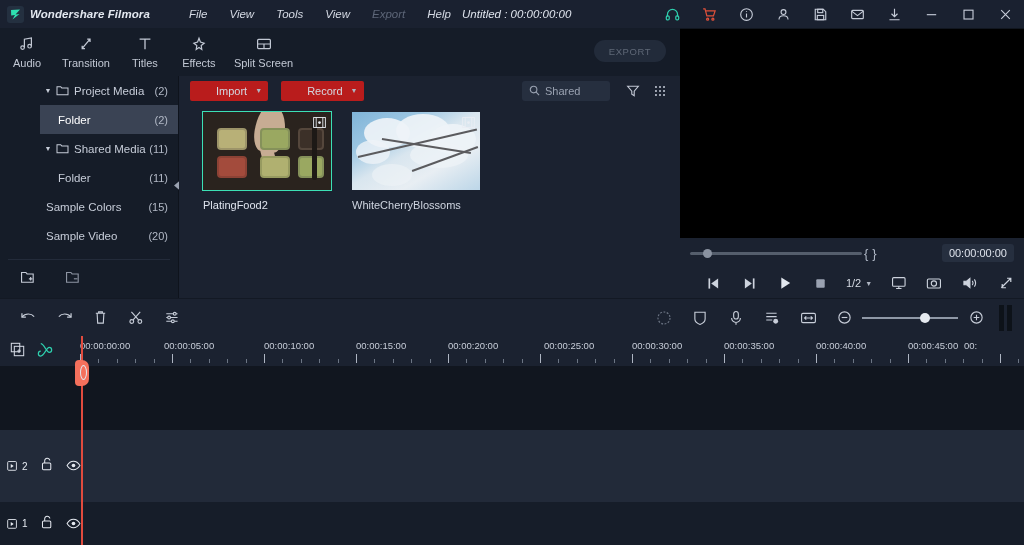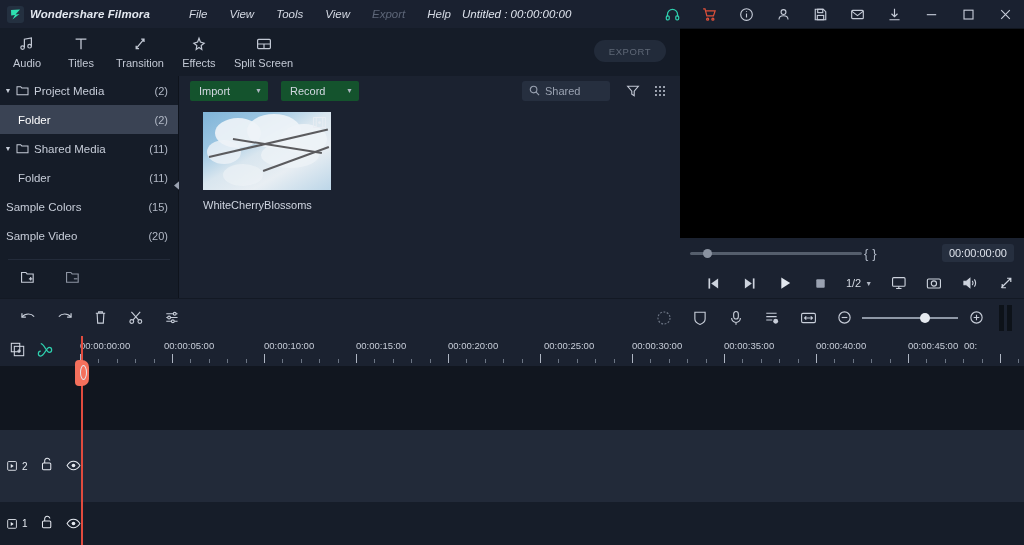--- a/index.html
+++ b/index.html
@@ -76,20 +76,21 @@
   }
   .topbar-rest {
     position:absolute; top:28px; left:680px; width:344px; height:48px;
     background:#11161f;
   }
 
   
   .sidebar {
     position: absolute; top: 76px; left: 0; width: 178px; height: 222px;
     background: #151c28;
+    padding-left: 40px;
   }
   .side-row {
     height: 29px; display: flex; align-items: center;
     font-size: 11.5px; color: #c6ccd8; padding-right: 10px;
   }
   .side-row.selected { background: #3a4354; color: #fff; }
   .side-row .caret {
     width: 16px; text-align: center; font-size: 7px; color: #c6ccd8;
   }
   .side-row .fico { width: 18px; display:flex; align-items:center; }
@@ -118,23 +119,23 @@
   
   .mediapanel {
     position: absolute; top: 76px; left: 179px; width: 501px; height: 222px;
     background: #1b2230;
   }
   .media-toolbar {
     position: absolute; top: 0; left: 0; width: 501px; height: 29px;
     display: flex; align-items: center; padding-left: 11px;
   }
   .dd {
-    height: 20px; min-width: 78px; border-radius: 2px; background: #14532d;
+    height: 20px; min-width: 78px; border-radius: 2px; background: #b91c1c;
     display: flex; align-items: center; justify-content: space-between;
-    padding: 0 6px 0 9px; font-size: 11px; color: #d3d8e2; margin-right: 13px;
+    padding: 0 6px 0 26px; font-size: 11px; color: #d3d8e2; margin-right: 13px;
   }
   .dd .cv { font-size: 7px; color: #aeb5c2; margin-left: 8px; }
   .searchbox {
     position: absolute; right: 70px; top: 5px;
     width: 88px; height: 20px; border-radius: 3px; background: #262f3f;
     display: flex; align-items: center; padding-left: 7px; gap: 5px;
   }
   .searchbox .tx { font-size: 11px; color: #9aa2b1; }
   .mt-ic {
     position: absolute; top: 4px; width: 22px; height: 22px;
@@ -363,32 +364,32 @@
           <path d="M6.4 11.4V3.2l7-1.2v8.2"></path>
             <circle cx="4.6" cy="11.6" r="1.8"></circle>
             <circle cx="11.6" cy="10.2" r="1.8"></circle>
         </svg>
       </span>
       <span class="lbl">Audio</span>
     </div>
     <div class="tab">
       <span class="ic">
         <svg width="18" height="16" viewBox="0 0 18 16" fill="none" stroke="#c2c8d4" stroke-width="1.3">
-          <path d="M3.6 3.2h10.8M9 3.2v10"></path>
-        </svg>
-      </span>
-      <span class="lbl">Titles</span>
+          <path d="M5 12.6 13 3.2M10.2 3.2H13v2.8M8 12.6H5.2V9.8"></path>
+        </svg>
+      </span>
+      <span class="lbl">Transition</span>
     </div>
     <div class="tab">
       <span class="ic">
         <svg width="18" height="16" viewBox="0 0 18 16" fill="none" stroke="#c2c8d4" stroke-width="1.3">
-          <path d="M5 12.6 13 3.2M10.2 3.2H13v2.8M8 12.6H5.2V9.8"></path>
-        </svg>
-      </span>
-      <span class="lbl">Transition</span>
+          <path d="M3.6 3.2h10.8M9 3.2v10"></path>
+        </svg>
+      </span>
+      <span class="lbl">Titles</span>
     </div>
     <div class="tab">
       <span class="ic">
         <svg width="18" height="16" viewBox="0 0 18 16" fill="none" stroke="#c2c8d4" stroke-width="1.2">
           <path d="M9 2.2 10.4 6l3.8 1.2-3 2.4.6 3.8L9 11.4 6.2 13.4l.6-3.8-3-2.4L7.6 6z"></path>
         </svg>
       </span>
       <span class="lbl">Effects</span>
     </div>
     <div class="tab">
@@ -496,20 +497,43 @@
             <circle cx="7.5" cy="7.5" r="1.1"></circle>
             <circle cx="11.8" cy="7.5" r="1.1"></circle>
           <circle cx="3.2" cy="11.8" r="1.1"></circle>
             <circle cx="7.5" cy="11.8" r="1.1"></circle>
             <circle cx="11.8" cy="11.8" r="1.1"></circle>
         </svg>
       </div>
     </div>
 
     <div class="media-grid">
+      <div class="media-item">
+        <div class="thumb sel">
+          <div class="art-food">
+            <div class="hand" style="left:52px;top:-6px;width:30px;height:46px;transform:rotate(8deg);"></div>
+            <div class="hand" style="left:58px;top:30px;width:13px;height:22px;border-radius:6px;transform:rotate(-14deg);"></div>
+            <div class="plate" style="left:14px;top:16px;width:30px;height:22px;background:#b8b077;border:2px solid #9d9469;"></div>
+            <div class="plate" style="left:57px;top:16px;width:30px;height:22px;background:#9aa861;border:2px solid #85915a;"></div>
+            <div class="plate" style="left:95px;top:16px;width:26px;height:22px;background:#3c3028;border:2px solid #55473c;"></div>
+            <div class="plate" style="left:14px;top:44px;width:30px;height:22px;background:#a34b3c;border:2px solid #8c4235;"></div>
+            <div class="plate" style="left:57px;top:44px;width:30px;height:22px;background:#b0b070;border:2px solid #979a60;"></div>
+            <div class="plate" style="left:95px;top:44px;width:26px;height:22px;background:#9aa861;border:2px solid #85915a;"></div>
+            <div class="util"></div>
+          </div>
+          <span class="film">
+            <svg width="13" height="11" viewBox="0 0 14 12" fill="none" stroke="#e9edf3" stroke-width="1">
+              <rect x="0.6" y="0.6" width="12.8" height="10.8"></rect>
+                <path d="M3.4 .6v10.8M10.6 .6v10.8"></path>
+              <circle cx="7" cy="6" r="1.5" fill="#e9edf3" stroke="none"></circle>
+            </svg>
+          </span>
+        </div>
+        <div class="media-name sel">PlatingFood2</div>
+      </div>
 
       <div class="media-item">
         <div class="thumb">
           <div class="art-blossom">
             <div class="cloud" style="left:12px;top:6px;width:46px;height:30px;"></div>
             <div class="cloud" style="left:44px;top:2px;width:54px;height:34px;"></div>
             <div class="cloud" style="left:78px;top:12px;width:46px;height:30px;"></div>
             <div class="cloud" style="left:4px;top:28px;width:34px;height:24px;opacity:.8;"></div>
             <div class="cloud" style="left:58px;top:30px;width:58px;height:26px;opacity:.75;"></div>
             <div class="cloud" style="left:20px;top:52px;width:40px;height:22px;opacity:.6;"></div>

